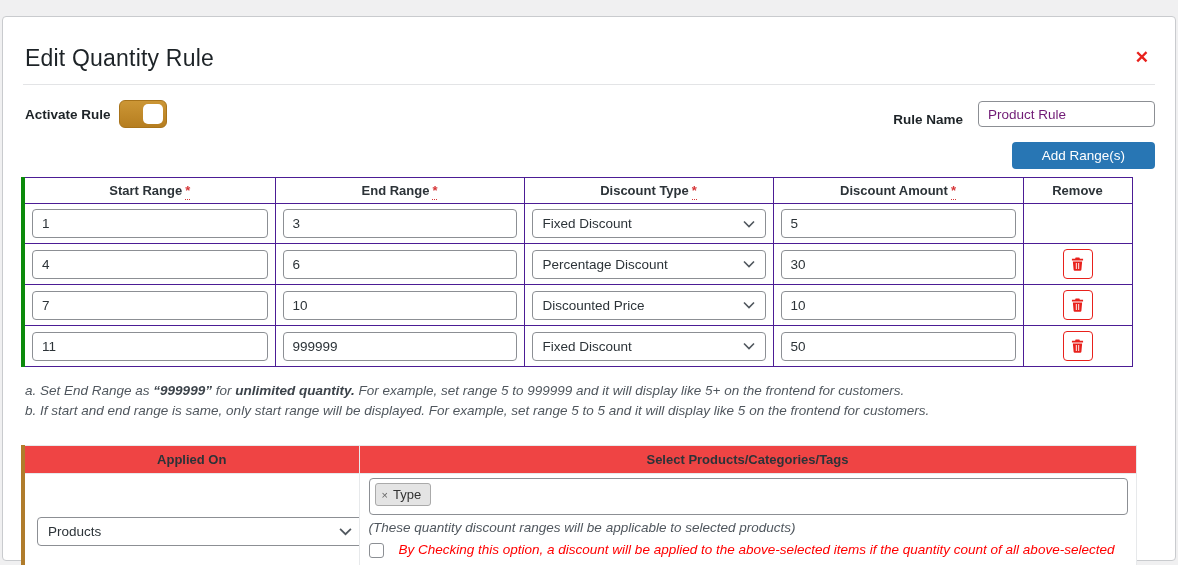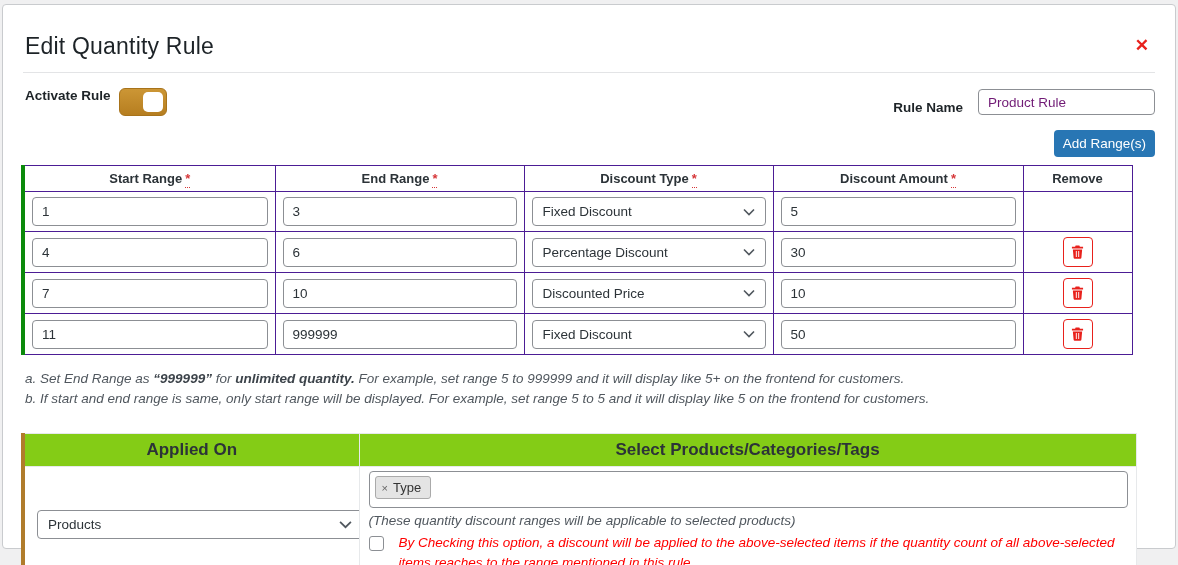--- a/index.html
+++ b/index.html
@@ -5,21 +5,21 @@
   * { box-sizing: border-box; margin: 0; padding: 0; }
   html,body { width: 1178px; height: 565px; }
   body {
     background: #f0f0f1;
     font-family: "Liberation Sans", sans-serif;
     color: #1d2327;
     overflow: hidden;
   }
   .modal {
     position: absolute;
-    left: 2px; top: 4px;
+    left: 2px; top: 16px;
     width: 1174px; height: 545px;
     background: #ffffff;
     border: 1px solid #c9cbce;
     border-radius: 4px;
   }
   
   .modal-header {
     display: flex; justify-content: space-between; align-items: flex-start;
     padding: 28px 22px 0 22px;
   }
@@ -29,21 +29,21 @@
     font-size: 17px; font-weight: 900; color: #e8211c; line-height: 1;
     padding: 2px 4px; margin-top: 2px;
   }
   .header-divider { border-bottom: 1px solid #e3e4e6; margin: 12px 20px 0 20px; }
 
   
   .controls-row {
     display: flex; justify-content: space-between; align-items: center;
     padding: 15px 20px 0 22px;
   }
-  .activate-group { display: flex; align-items: flex-start; gap: 8px; }
+  .activate-group { display: flex; align-items: center; gap: 8px; }
   .field-label { font-size: 13.5px; font-weight: 600; color: #1d2327; }
   .toggle {
     width: 48px; height: 28px; border-radius: 6px;
     background: linear-gradient(180deg, #cc9635 0%, #b67e20 100%);
     border: 1px solid #a8731a;
     position: relative; cursor: pointer;
   }
   .toggle-knob {
     position: absolute; top: 3px; right: 3px;
     width: 20px; height: 20px; background: #fff; border-radius: 5px;
@@ -53,21 +53,21 @@
     width: 177px; height: 26px;
     border: 1px solid #8c8f94; border-radius: 4px;
     padding: 0 9px; font-size: 13.5px; color: #701a75;
     font-family: "Liberation Sans", sans-serif;
   }
 
   
   .add-row { display: flex; justify-content: flex-end; padding: 14px 20px 0 0; }
   .add-btn {
     background: #2876b4; color: #fff; border: none; border-radius: 4px;
-    font-size: 13.5px; padding: 6px 9px; cursor: pointer;
+    font-size: 13.5px; padding: 6px 30px; cursor: pointer;
     font-family: "Liberation Sans", sans-serif;
   }
 
   
   .ranges-wrap { margin: 8px 43px 0 18px; }
   table { border-collapse: collapse; width: 100%; table-layout: fixed; }
   .ranges-table { border: 1px solid #dee2e6; border-left: 4px solid #0b8a0b; }
   .ranges-table th, .ranges-table td { border: 1px solid #4c1d95; }
   .ranges-table th {
     font-size: 13px; font-weight: 700; color: #2c3338;
@@ -103,23 +103,23 @@
 
   
   .notes { margin: 14px 30px 0 22px; font-size: 13.5px; font-style: italic; color: #50575e; }
   .notes p { line-height: 20px; }
   .notes b { color: #3c434a; }
 
   
   .applied-wrap { margin: 24px 43px 0 18px; }
   .applied-table { border: 1px solid #dee2e6; border-left: 4px solid #b07c2b; }
   .applied-table th {
-    font-size: 17px; font-weight: 700; color: #2c3338;
+    font-size: 13px; font-weight: 700; color: #2c3338;
     text-align: center; padding: 6px 4px; height: 27px;
-    border: 1px solid #e7e9eb; background: #84cc16;
+    border: 1px solid #e7e9eb; background: #ef4444;
   }
   .applied-table td { border: 1px solid #e7e9eb; vertical-align: middle; background: #fff; }
   .applied-cell-left { padding: 8px 12px; height: 98px; }
   .applied-select { width: 326px; }
   .applied-cell-right { padding: 4px 8px 8px 9px; }
   .multiselect {
     border: 1px solid #8c8f94; border-radius: 4px;
     min-height: 37px; padding: 4px 5px; background: #fff; cursor: text;
   }
   .tag-chip {

